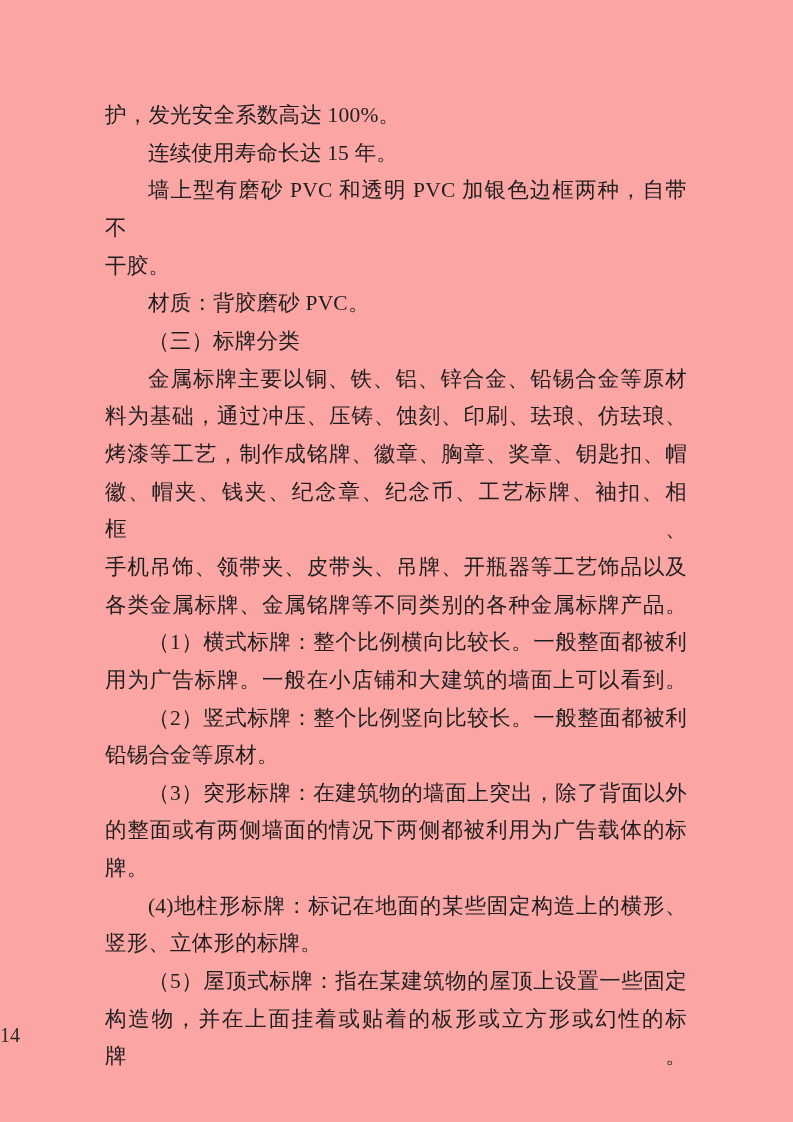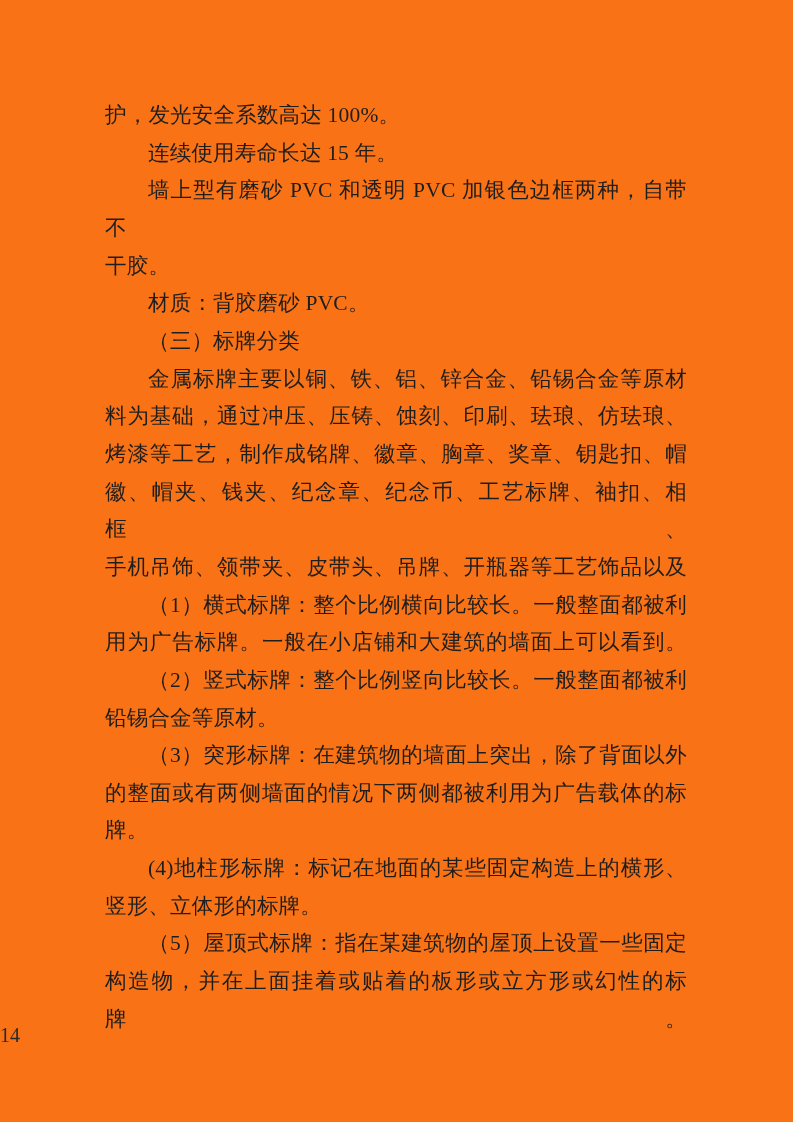--- a/index.html
+++ b/index.html
@@ -11,21 +11,21 @@
     width: 793px;
     height: 1122px;
     font-family: "Liberation Serif", "DejaVu Serif", serif;
     color: #1e1e1e;
     overflow: hidden;
   }
   .page {
     position: relative;
     width: 793px;
     height: 1122px;
-    background: #f97316;
+    background: #fca5a5;
     overflow: hidden;
   }
   .content {
     position: absolute;
     left: 105px;
     top: 97px;
     width: 582px;
   }
   .line {
     font-size: 21.5px;
@@ -64,20 +64,21 @@
       <div class="line indent end">连续使用寿命长达 15 年。</div>
       <div class="line indent fill">墙上型有磨砂 PVC 和透明 PVC 加银色边框两种，自带不</div>
       <div class="line end">干胶。</div>
       <div class="line indent end">材质：背胶磨砂 PVC。</div>
       <div class="line indent end">（三）标牌分类</div>
       <div class="line indent fill">金属标牌主要以铜、铁、铝、锌合金、铅锡合金等原材</div>
       <div class="line fill">料为基础，通过冲压、压铸、蚀刻、印刷、珐琅、仿珐琅、</div>
       <div class="line fill">烤漆等工艺，制作成铭牌、徽章、胸章、奖章、钥匙扣、帽</div>
       <div class="line fill">徽、帽夹、钱夹、纪念章、纪念币、工艺标牌、袖扣、相框、</div>
       <div class="line fill">手机吊饰、领带夹、皮带头、吊牌、开瓶器等工艺饰品以及</div>
+      <div class="line fill">各类金属标牌、金属铭牌等不同类别的各种金属标牌产品。</div>
       <div class="line indent fill">（1）横式标牌：整个比例横向比较长。一般整面都被利</div>
       <div class="line fill">用为广告标牌。一般在小店铺和大建筑的墙面上可以看到。</div>
       <div class="line indent fill">（2）竖式标牌：整个比例竖向比较长。一般整面都被利</div>
       <div class="line end">铅锡合金等原材。</div>
       <div class="line indent fill">（3）突形标牌：在建筑物的墙面上突出，除了背面以外</div>
       <div class="line fill">的整面或有两侧墙面的情况下两侧都被利用为广告载体的标</div>
       <div class="line end">牌。</div>
       <div class="line indent fill">(4)地柱形标牌：标记在地面的某些固定构造上的横形、</div>
       <div class="line end">竖形、立体形的标牌。</div>
       <div class="line indent fill">（5）屋顶式标牌：指在某建筑物的屋顶上设置一些固定</div>

